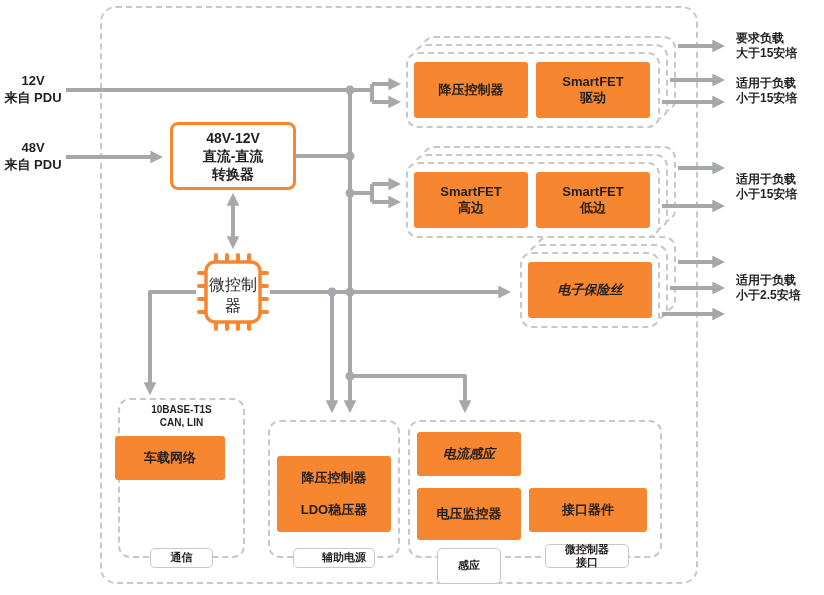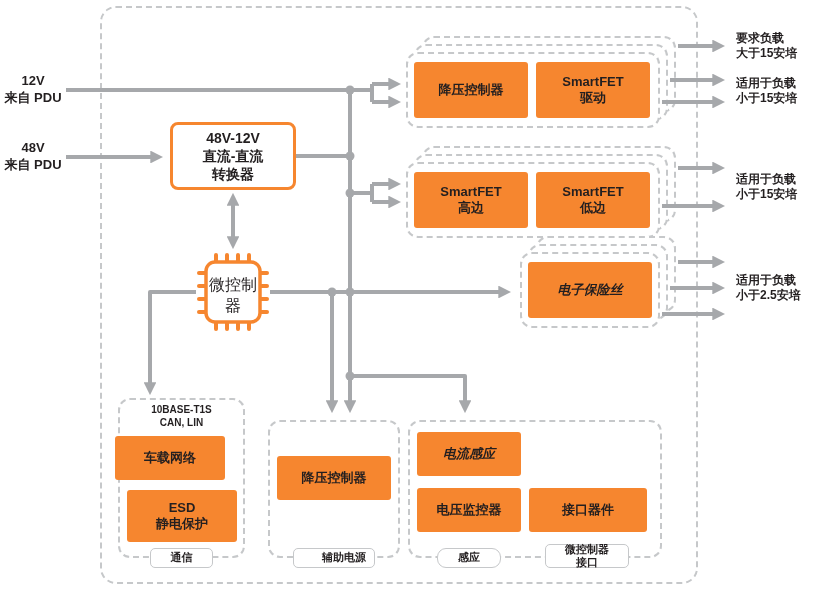--- a/index.html
+++ b/index.html
@@ -145,31 +145,30 @@
   <div class="block" style="left:414px;top:172px;width:114px;height:56px;">SmartFET
 高边</div>
   <div class="block" style="left:536px;top:172px;width:114px;height:56px;">SmartFET
 低边</div>
 
   <div class="block" style="left:528px;top:262px;width:124px;height:56px;font-style:italic;">电子保险丝</div>
 
   <div class="gheader" style="left:118px;top:403px;width:127px;">10BASE-T1S
 CAN, LIN</div>
   <div class="block" style="left:115px;top:436px;width:110px;height:44px;">车载网络</div>
-  <div class="block" style="left:127px;top:490px;width:110px;height:52px;">ESD
-静电保护</div>
   <div class="tab" style="left:150px;top:548px;width:63px;height:20px;">通信</div>
 
   <div class="block" style="left:277px;top:432px;width:114px;height:44px;margin-top:24px;">降压控制器</div>
+  <div class="block" style="left:277px;top:488px;width:114px;height:44px;">LDO稳压器</div>
   <div class="tab" style="left:293px;top:548px;width:82px;height:20px;padding-left:20px;">辅助电源</div>
 
   <div class="block" style="left:417px;top:432px;width:104px;height:44px;font-style:italic;">电流感应</div>
-  <div class="block" style="left:417px;top:488px;width:104px;height:44px;">电压监控器</div>
+  <div class="block" style="left:417px;top:488px;width:104px;height:52px;">电压监控器</div>
   <div class="block" style="left:529px;top:488px;width:118px;height:44px;text-align:right;">接口器件</div>
-  <div class="tab" style="left:437px;top:548px;width:64px;height:20px;border-radius:9px;">感应</div>
+  <div class="tab" style="left:437px;top:548px;width:64px;height:36px;">感应</div>
   <div class="tab" style="left:545px;top:544px;width:84px;height:24px;">微控制器
 接口</div>
 
   <div class="iolabel" style="left:736px;top:31px;">要求负载
 大于15安培</div>
   <div class="iolabel" style="left:736px;top:76px;">适用于负载
 小于15安培</div>
   <div class="iolabel" style="left:736px;top:172px;">适用于负载
 小于15安培</div>
   <div class="iolabel" style="left:736px;top:273px;">适用于负载

